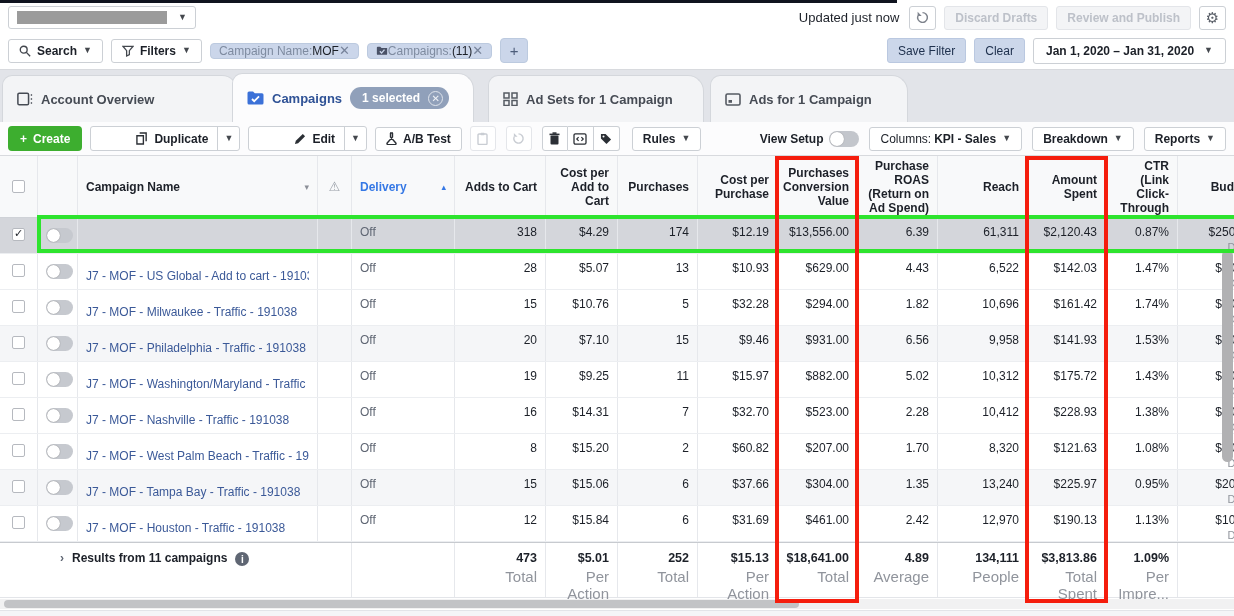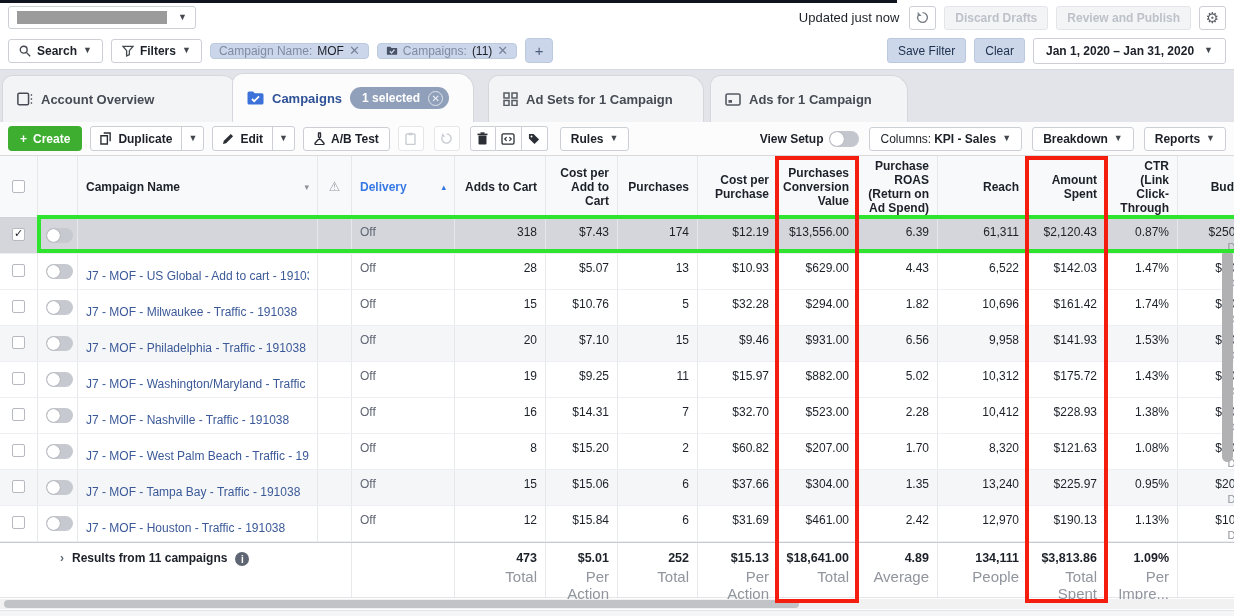--- a/index.html
+++ b/index.html
@@ -22,21 +22,21 @@
   .icon-btn { width:27px; height:24px; border:1px solid #ccd0d5; border-radius:3px; background:#fff;
     display:flex; align-items:center; justify-content:center; color:#7e838c; }
   .btn { height:24px; border:1px solid #ccd0d5; border-radius:3px; background:#fff; font-weight:bold;
     display:inline-flex; align-items:center; gap:6px; padding:0 10px; font-size:12px; color:#1c2028; }
   .btn.disabled { background:#f3f4f6; border-color:#e3e5e9; color:#bdc1c9; }
   .gear { font-size:15px; color:#5b6069; }
   
   #filterbar { top:32px; height:38px; background:#fff; border-bottom:1px solid #d8dade;
     display:flex; align-items:center; padding:0 8px; gap:8px; }
   .chip { height:16px; background:#cbd6ea; border:1px solid #bccadf; border-radius:4px;
-    display:inline-flex; align-items:center; gap:5px; padding:0 8px; color:#7e8ba0; }
+    display:inline-flex; align-items:center; padding:0 8px; color:#7e8ba0; }
   .chip b { color:#1c2028; font-weight:normal; }
   .chip .x { color:#77839a; font-size:13px; font-weight:bold; }
   .chip-add { width:28px; height:25px; background:#cbd6ea; border:1px solid #bccadf; border-radius:4px;
     color:#4d5d7a; font-size:15px; display:flex; align-items:center; justify-content:center; }
   .filter-right { margin-left:auto; display:flex; align-items:center; gap:8px; }
   .btn-blue { height:25px; background:#ccd7ea; border:1px solid #bac8e0; border-radius:3px;
     color:#20324f; font-weight:normal; display:inline-flex; align-items:center; padding:0 10px; }
   .date-btn { height:26px; border:1px solid #ccd0d5; border-radius:3px; background:#fff; font-weight:bold;
     display:inline-flex; align-items:center; gap:10px; padding:0 12px; }
   
@@ -48,21 +48,21 @@
   .pill { background:#90a0ba; color:#fff; border-radius:12px; height:22px; display:inline-flex;
     align-items:center; gap:8px; padding:0 6px 0 12px; font-size:12px; }
   .pill .xc { width:15px; height:15px; border:1px solid #dfe4ec; border-radius:50%; color:#eef1f6;
     font-size:10px; display:flex; align-items:center; justify-content:center; font-weight:normal; }
   .tabicon { display:flex; }
   
   #toolbar { top:122px; height:34px; background:#fcfcfd; border-bottom:1px solid #d8dade;
     display:flex; align-items:center; padding:0 8px; gap:8px; }
   .create-btn { height:25px; background:#3dae2f; border-radius:4px; color:#fff; font-weight:bold;
     display:inline-flex; align-items:center; gap:6px; padding:0 12px; }
-  .split { display:inline-flex; height:25px; border:1px solid #ccd0d5; border-radius:3px; background:#fff; }
+  .split { display:inline-flex; height:25px; border:1px solid #ccd0d5; border-radius:3px; background:#fff;padding-left:36px; }
   .split .main { display:inline-flex; align-items:center; gap:6px; padding:0 9px; font-weight:bold; }
   .split .arrow { width:22px; border-left:1px solid #ccd0d5; display:flex; align-items:center; justify-content:center; }
   .tool-ico { width:26px; height:25px; border:1px solid #ccd0d5; border-radius:3px; background:#fff;
     display:flex; align-items:center; justify-content:center; }
   .tool-ico.dis { border-color:#e4e6ea; color:#c9cdd3; }
   .ico-group { display:inline-flex; }
   .ico-group .tool-ico { border-radius:0; border-left:none; }
   .ico-group .tool-ico:first-child { border-radius:3px 0 0 3px; border-left:1px solid #ccd0d5; }
   .ico-group .tool-ico:last-child { border-radius:0 3px 3px 0; }
   .toolbar-right { margin-left:auto; display:flex; align-items:center; gap:10px; }
@@ -362,21 +362,21 @@
     <div class="c col-cb">
         <span class="cb checked"></span>
       </div>
     <div class="c col-tg"><span class="sw"><span class="knob"></span></span></div>
     <div class="c col-name">
         <a class="link" href="#">J7 - MOF - US Global - Add to cart - 191038</a>
       </div>
     <div class="c col-warn"></div>
     <div class="c col-del"><span class="off">Off</span></div>
     <div class="c col-adds num">318</div>
-    <div class="c col-cpatc num">$7.43</div>
+    <div class="c col-cpatc num">$4.29</div>
     <div class="c col-pur num">174</div>
     <div class="c col-cpp num">$12.19</div>
     <div class="c col-pcv num">$13,556.00</div>
     <div class="c col-roas num">6.39</div>
     <div class="c col-reach num">61,311</div>
     <div class="c col-spent num">$2,120.43</div>
     <div class="c col-ctr num">0.87%</div>
     <div class="c col-budget num">
       <div class="b1">$250.00</div>
       <div class="b2">Daily</div>

